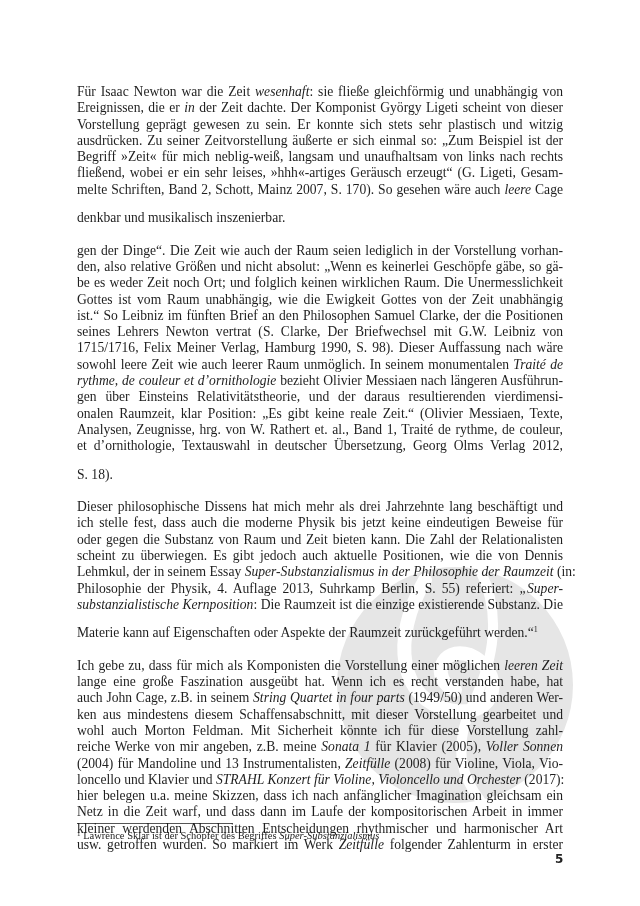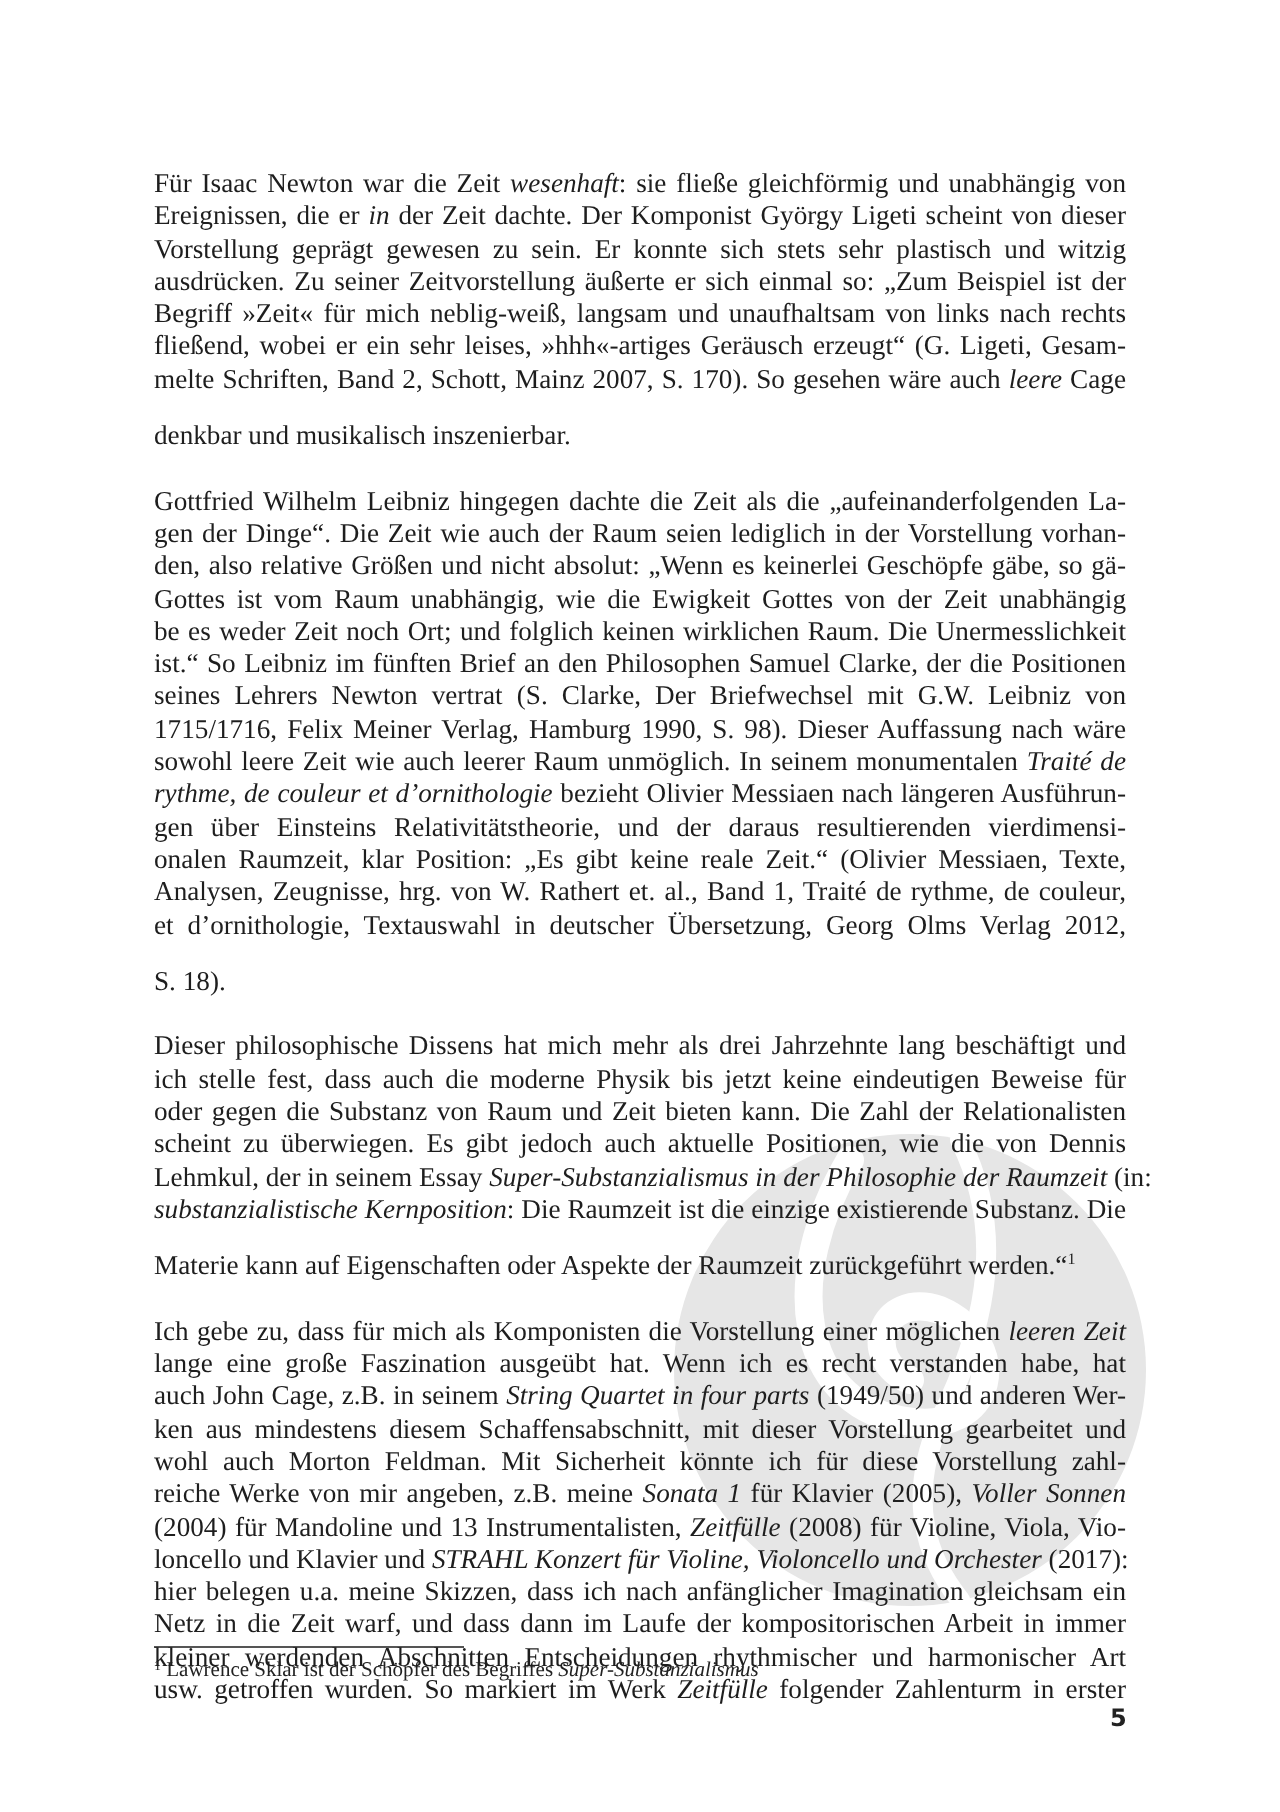--- a/index.html
+++ b/index.html
@@ -38,42 +38,42 @@
       <span class="line"><span>Für Isaac Newton war die Zeit </span><em>wesenhaft</em><span>: sie fließe gleichförmig und unabhängig von</span></span>
       <span class="line"><span>Ereignissen, die er </span><em>in</em><span> der Zeit dachte. Der Komponist György Ligeti scheint von dieser</span></span>
       <span class="line"><span>Vorstellung geprägt gewesen zu sein. Er konnte sich stets sehr plastisch und witzig</span></span>
       <span class="line"><span>ausdrücken. Zu seiner Zeitvorstellung äußerte er sich einmal so: „Zum Beispiel ist der</span></span>
       <span class="line"><span>Begriff »Zeit« für mich neblig-weiß, langsam und unaufhaltsam von links nach rechts</span></span>
       <span class="line"><span>fließend, wobei er ein sehr leises, »hhh«-artiges Geräusch erzeugt“ (G. Ligeti, Gesam-</span></span>
       <span class="line"><span>melte Schriften, Band 2, Schott, Mainz 2007, S. 170). So gesehen wäre auch </span><em>leere</em><span> Cage</span></span>
       <span class="line last"><span>denkbar und musikalisch inszenierbar.</span></span>
     </p>
     <p>
-      <span class="line"><span>Gottfried Wilhelm Leibniz hingegen dachte die Zeit als die „aufeinanderfolgenden La-</span></span>
       <span class="line"><span>gen der Dinge“. Die Zeit wie auch der Raum seien lediglich in der Vorstellung vorhan-</span></span>
       <span class="line"><span>den, also relative Größen und nicht absolut: „Wenn es keinerlei Geschöpfe gäbe, so gä-</span></span>
+      <span class="line"><span>be es weder Zeit noch Ort; und folglich keinen wirklichen Raum. Die Unermesslichkeit</span></span>
       <span class="line"><span>Gottes ist vom Raum unabhängig, wie die Ewigkeit Gottes von der Zeit unabhängig</span></span>
-      <span class="line"><span>be es weder Zeit noch Ort; und folglich keinen wirklichen Raum. Die Unermesslichkeit</span></span>
       <span class="line"><span>ist.“ So Leibniz im fünften Brief an den Philosophen Samuel Clarke, der die Positionen</span></span>
       <span class="line"><span>seines Lehrers Newton vertrat (S. Clarke, Der Briefwechsel mit G.W. Leibniz von</span></span>
       <span class="line"><span>1715/1716, Felix Meiner Verlag, Hamburg 1990, S. 98). Dieser Auffassung nach wäre</span></span>
       <span class="line"><span>sowohl leere Zeit wie auch leerer Raum unmöglich. In seinem monumentalen </span><em>Traité de</em></span>
       <span class="line"><em>rythme, de couleur et d’ornithologie</em><span> bezieht Olivier Messiaen nach längeren Ausführun-</span></span>
       <span class="line"><span>gen über Einsteins Relativitätstheorie, und der daraus resultierenden vierdimensi-</span></span>
       <span class="line"><span>onalen Raumzeit, klar Position: „Es gibt keine reale Zeit.“ (Olivier Messiaen, Texte,</span></span>
       <span class="line"><span>Analysen, Zeugnisse, hrg. von W. Rathert et. al., Band 1, Traité de rythme, de couleur,</span></span>
       <span class="line"><span>et d’ornithologie, Textauswahl in deutscher Übersetzung, Georg Olms Verlag 2012,</span></span>
       <span class="line last"><span>S. 18).</span></span>
     </p>
     <p>
       <span class="line"><span>Dieser philosophische Dissens hat mich mehr als drei Jahrzehnte lang beschäftigt und</span></span>
       <span class="line"><span>ich stelle fest, dass auch die moderne Physik bis jetzt keine eindeutigen Beweise für</span></span>
       <span class="line"><span>oder gegen die Substanz von Raum und Zeit bieten kann. Die Zahl der Relationalisten</span></span>
       <span class="line"><span>scheint zu überwiegen. Es gibt jedoch auch aktuelle Positionen, wie die von Dennis</span></span>
       <span class="line"><span>Lehmkul, der in seinem Essay </span><em>Super-Substanzialismus in der Philosophie der Raumzeit</em><span> (in:</span></span>
+      <span class="line"><span>Philosophie der Physik, 4. Auflage 2013, Suhrkamp Berlin, S. 55) referiert: </span><em>„Super-</em></span>
       <span class="line"><em>substanzialistische Kernposition</em><span>: Die Raumzeit ist die einzige existierende Substanz. Die</span></span>
       <span class="line last"><span>Materie kann auf Eigenschaften oder Aspekte der Raumzeit zurückgeführt werden.“</span><sup>1</sup></span>
     </p>
     <p>
       <span class="line"><span>Ich gebe zu, dass für mich als Komponisten die Vorstellung einer möglichen </span><em>leeren Zeit</em></span>
       <span class="line"><span>lange eine große Faszination ausgeübt hat. Wenn ich es recht verstanden habe, hat</span></span>
       <span class="line"><span>auch John Cage, z.B. in seinem </span><em>String Quartet in four parts</em><span> (1949/50) und anderen Wer-</span></span>
       <span class="line"><span>ken aus mindestens diesem Schaffensabschnitt, mit dieser Vorstellung gearbeitet und</span></span>
       <span class="line"><span>wohl auch Morton Feldman. Mit Sicherheit könnte ich für diese Vorstellung zahl-</span></span>
       <span class="line"><span>reiche Werke von mir angeben, z.B. meine </span><em>Sonata 1</em><span> für Klavier (2005), </span><em>Voller Sonnen</em></span>

